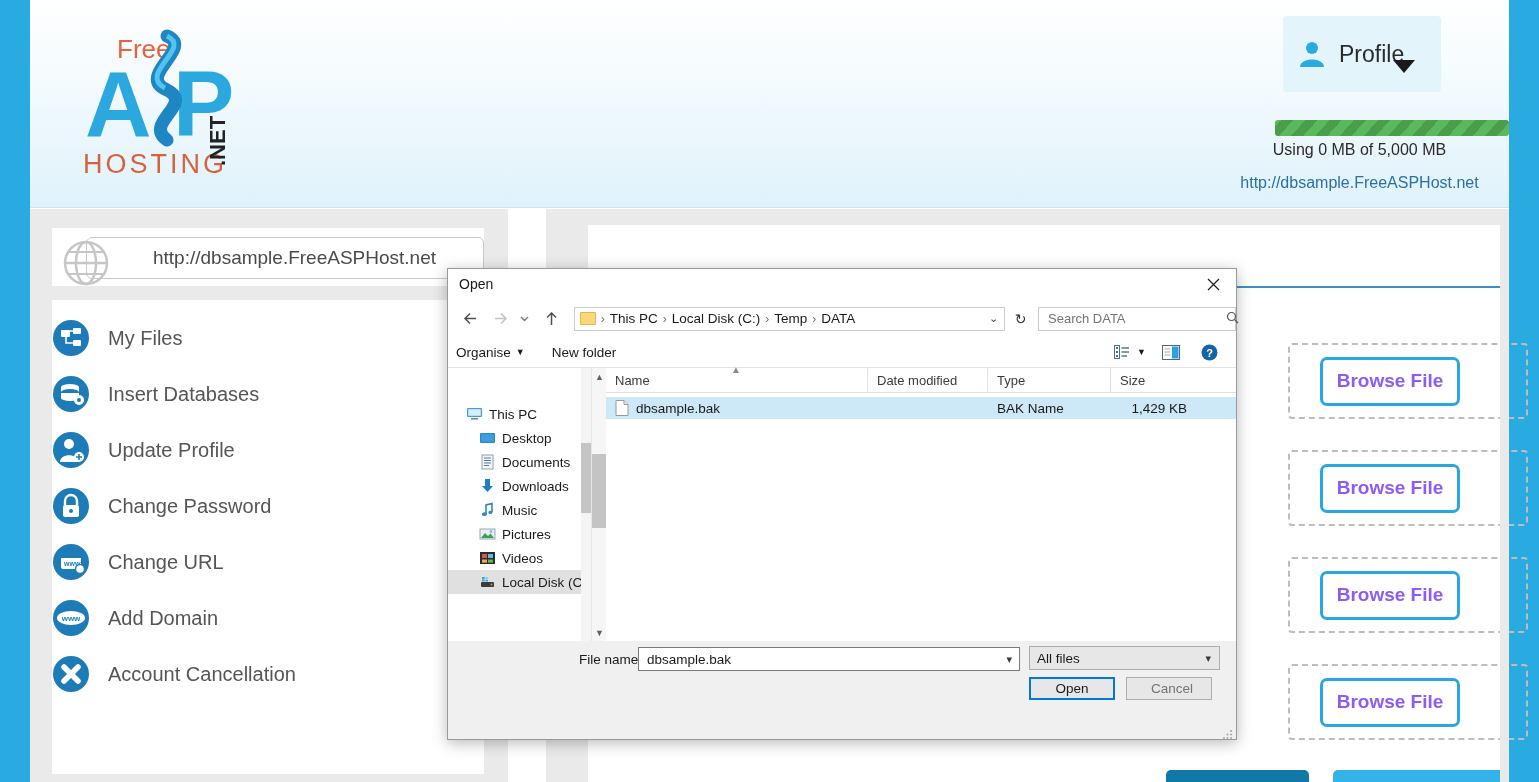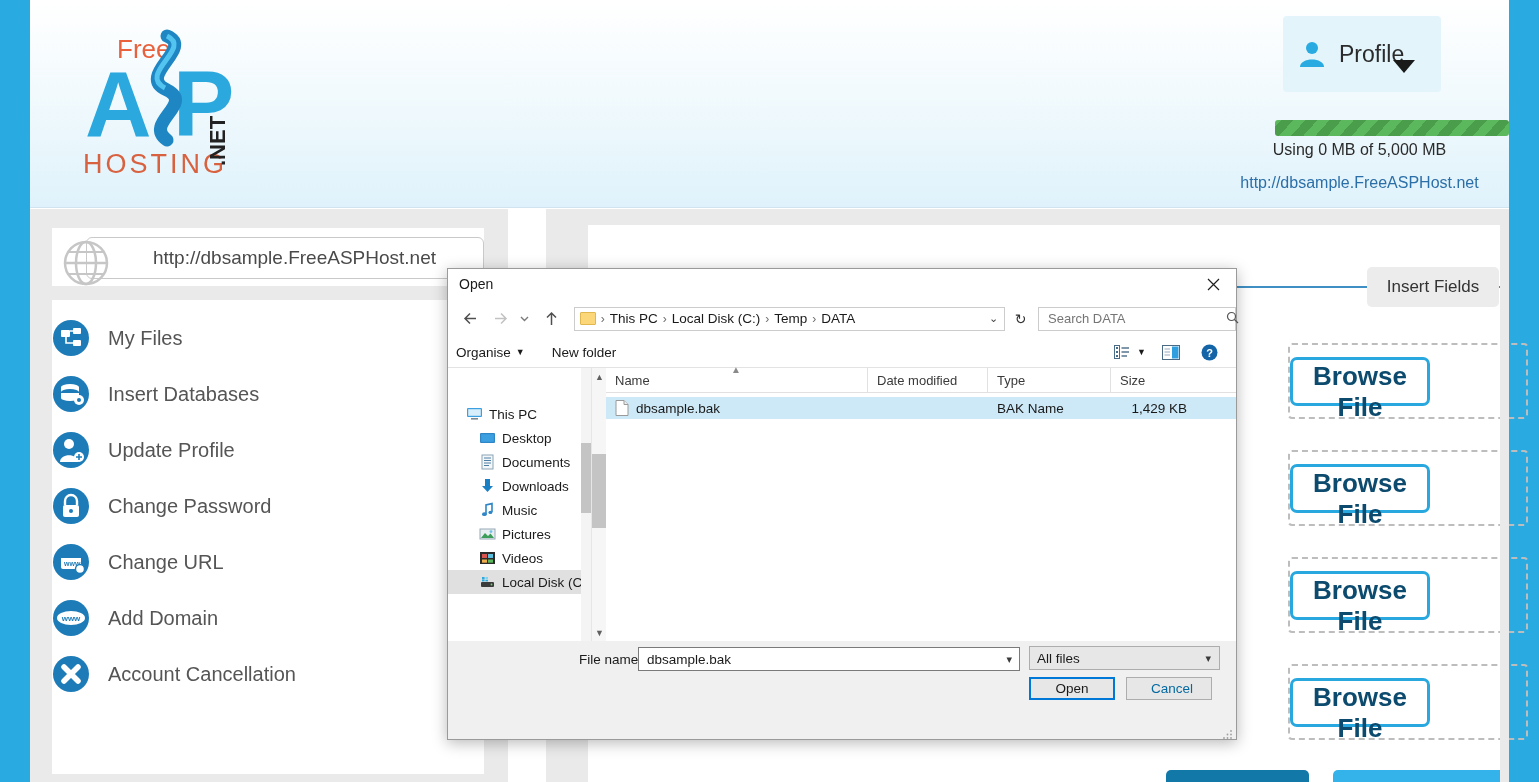--- a/index.html
+++ b/index.html
@@ -189,26 +189,27 @@
   }
 
   .dropzone {
     position: absolute; left: 700px;
     width: 240px; height: 76px;
     border: 2px dashed #bdbdbd;
     border-radius: 4px;
     display: flex; align-items: center; justify-content: flex-start;
   }
   .browse-btn {
+    margin-left: 30px;
     width: 140px; height: 49px;
     background: #ffffff;
     border: 3px solid #29a8e0;
     border-radius: 7px;
-    color: #0c4a6e;
-    font-size: 26px; font-weight: bold;
+    color: #8b5cf6;
+    font-size: 19px; font-weight: bold;
     font-family: "Liberation Sans", sans-serif;
     cursor: pointer;
   }
 
   .bottom-btn {
     position: absolute;
     height: 40px;
     border: none;
     border-radius: 5px;
     color: #ffffff;
@@ -473,21 +474,21 @@
   .dlg-btn.open {
     left: 581px;
     background: #e7e7e7;
     border: 2px solid #0078d7;
     color: #1a1a1a;
   }
   .dlg-btn.cancel {
     left: 678px;
     background: #e7e7e7;
     border: 1px solid #adadad;
-    color: #0369a1;
+    color: #737373;
     padding-left: 12px;
   }
   .resize-grip {
     position: absolute; right: 3px; bottom: 3px;
     width: 11px; height: 11px;
   }
 </style>
 </head>
 <body>
 
@@ -640,21 +641,20 @@
         </div>
       </div>
 
       <div class="gap-col"></div>
       <div class="gap-white"></div>
 
       <div class="main-panel">
         <div class="hidden-tab"></div>
         <div class="panel-hr"></div>
 
-        <button class="insert-fields-btn">Insert Fields</button>
 
         <div class="dropzone" style="top:118px">
           <button class="browse-btn">Browse File</button>
         </div>
         <div class="dropzone" style="top:225px">
           <button class="browse-btn">Browse File</button>
         </div>
         <div class="dropzone" style="top:332px">
           <button class="browse-btn">Browse File</button>
         </div>

